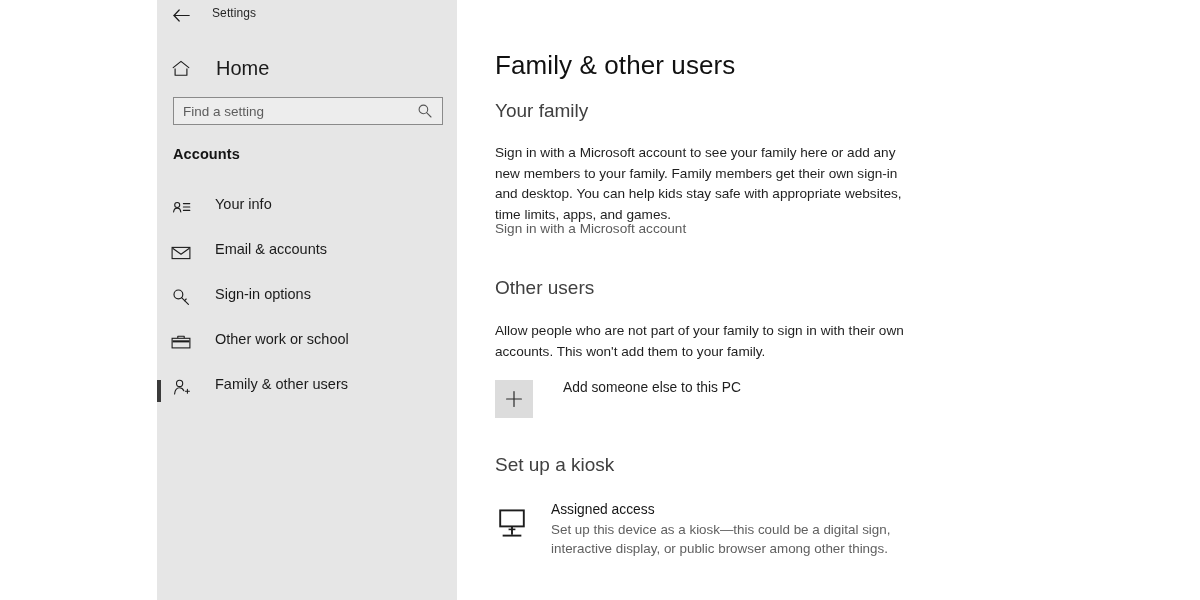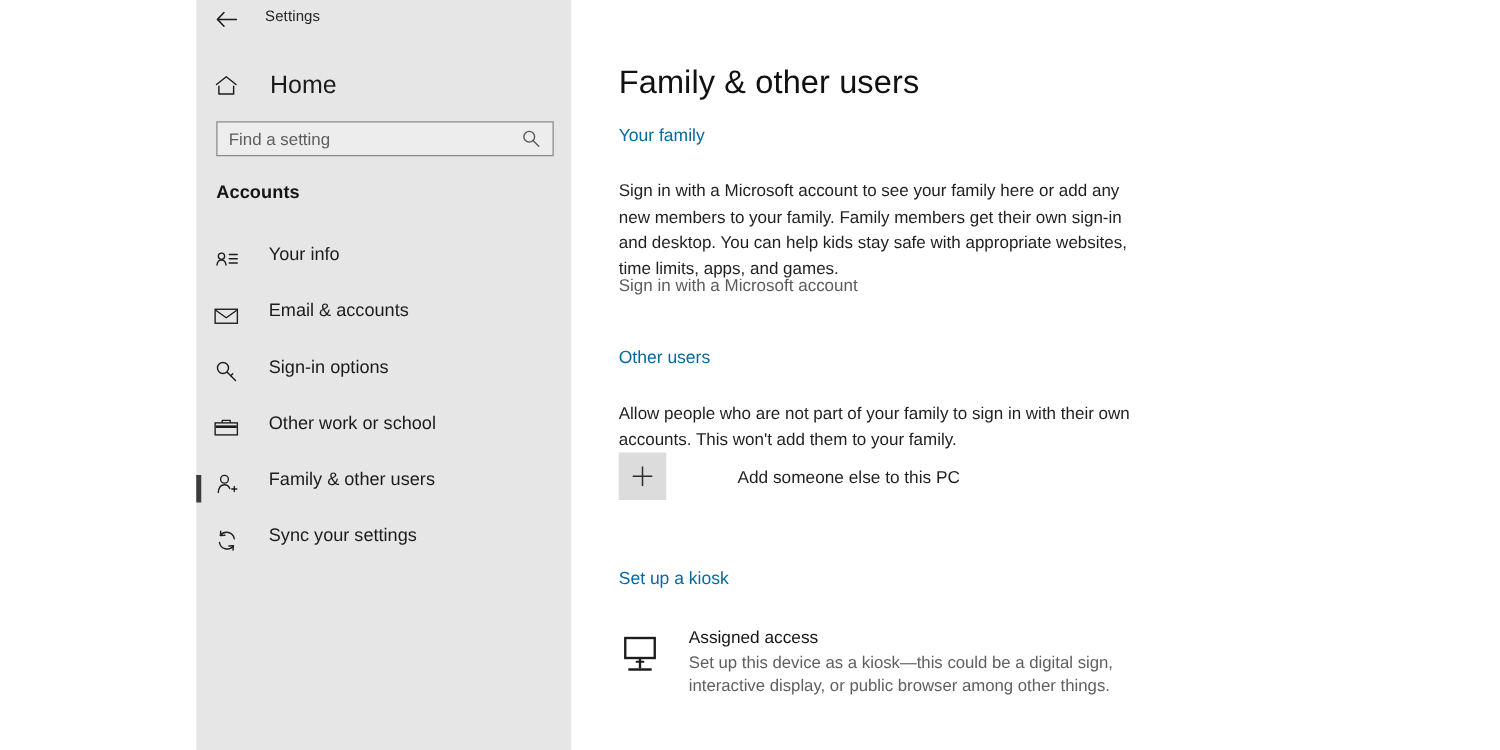--- a/index.html
+++ b/index.html
@@ -173,23 +173,23 @@
     top: 50px;
     font-size: 26px;
     font-weight: normal;
     color: #111111;
     letter-spacing: .1px;
   }
 
   .h2 {
     position: absolute;
     left: 22px;
-    font-size: 14px;
+    font-size: 19px;
     font-weight: normal;
-    color: #0369a1;
+    color: #404040;
   }
   .h2.your-family { top: 100px; }
   .h2.other-users { top: 277px; }
   .h2.kiosk { top: 454px; }
 
   .para {
     position: absolute;
     left: 22px;
     font-size: 13.6px;
     line-height: 20.5px;
@@ -203,25 +203,24 @@
     left: 22px;
     top: 221px;
     font-size: 13.6px;
     color: #5c5c5c;
     cursor: pointer;
   }
 
   .add-row {
     position: absolute;
     left: 22px;
-    top: 362px;
+    top: 380px;
     height: 38px;
     display: flex;
-    align-items: center;
-    gap: 27px;
+    align-items: flex-start;
   }
   .plus-btn {
     width: 38px;
     height: 38px;
     background: #dcdcdc;
     display: flex;
     align-items: center;
     justify-content: center;
     flex: none;
     cursor: pointer;
@@ -353,32 +352,20 @@
       <span class="nav-icon">
         <svg width="19" height="19" viewBox="0 0 19 19" fill="none" aria-hidden="true">
           <circle cx="7.6" cy="5.4" r="3.1" stroke="#1d1d1d" stroke-width="1.1" fill="none"></circle>
           <path d="M2.6 16 C3 11.8 5.2 9.8 7.6 9.8 C9.3 9.8 10.9 10.8 11.8 12.8" stroke="#1d1d1d" stroke-width="1.1" fill="none" stroke-linecap="round"></path>
           <path d="M13.4 13.2 H17.4 M15.4 11.2 V15.2" stroke="#1d1d1d" stroke-width="1.05" stroke-linecap="round"></path>
         </svg>
       </span>
       <span class="nav-label">Family &amp; other users</span>
     </div>
 
-    <div class="nav-item">
-
-      <span class="nav-icon">
-        <svg width="19" height="19" viewBox="0 0 19 19" fill="none" aria-hidden="true">
-          <path d="M15.4 8 A6.2 6.2 0 0 0 4.4 5.2" stroke="#1d1d1d" stroke-width="1.15" fill="none" stroke-linecap="round"></path>
-          <path d="M3.6 11 A6.2 6.2 0 0 0 14.6 13.8" stroke="#1d1d1d" stroke-width="1.15" fill="none" stroke-linecap="round"></path>
-          <path d="M4.6 1.9 L4.3 5.5 L7.9 5.2" stroke="#1d1d1d" stroke-width="1.15" fill="none" stroke-linecap="round" stroke-linejoin="round"></path>
-          <path d="M14.4 17.1 L14.7 13.5 L11.1 13.8" stroke="#1d1d1d" stroke-width="1.15" fill="none" stroke-linecap="round" stroke-linejoin="round"></path>
-        </svg>
-      </span>
-      <span class="nav-label">Sync your settings</span>
-    </div>
 
   </div>
 </div>
 
 <div class="content">
 
   <div class="page-title">Family &amp; other users</div>
 
   <div class="h2 your-family">Your family</div>
   <div class="para family-desc">Sign in with a Microsoft account to see your family here or add any new members to your family. Family members get their own sign-in and desktop. You can help kids stay safe with appropriate websites, time limits, apps, and games.</div>

